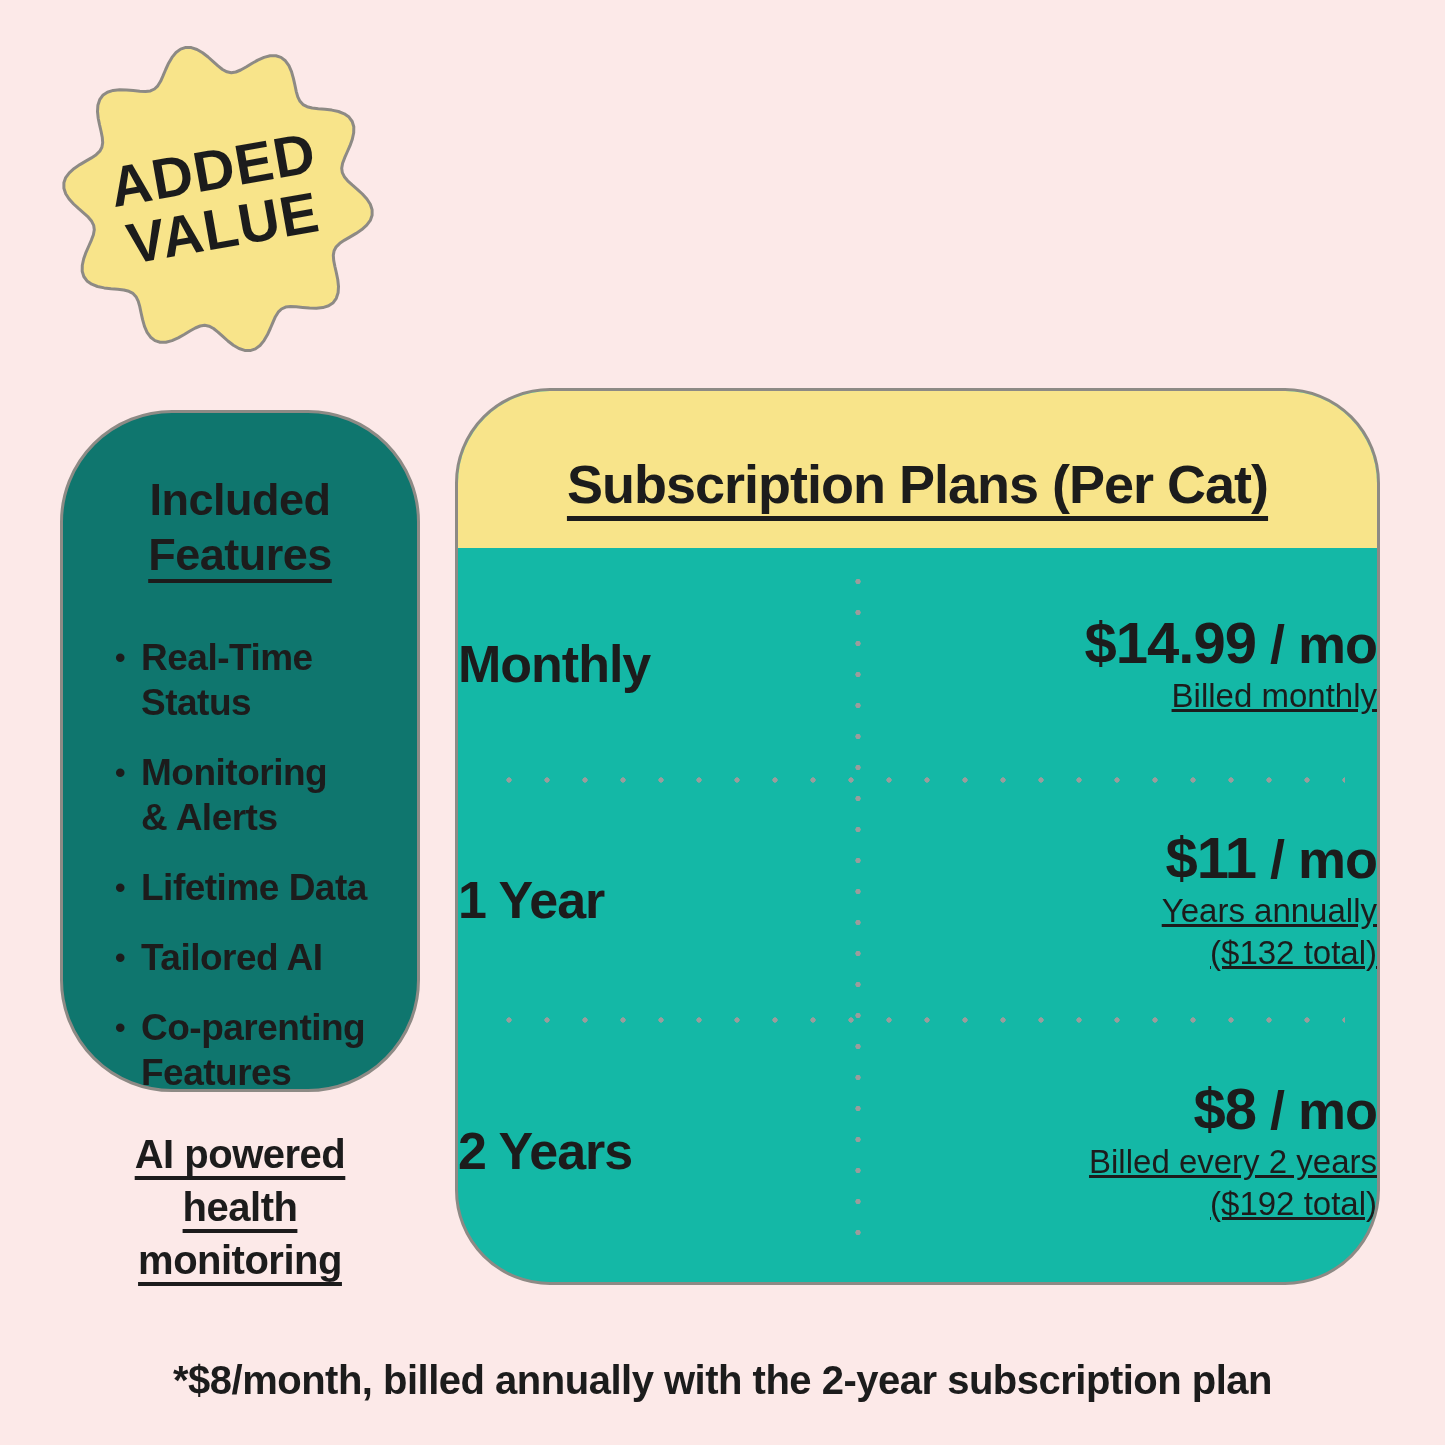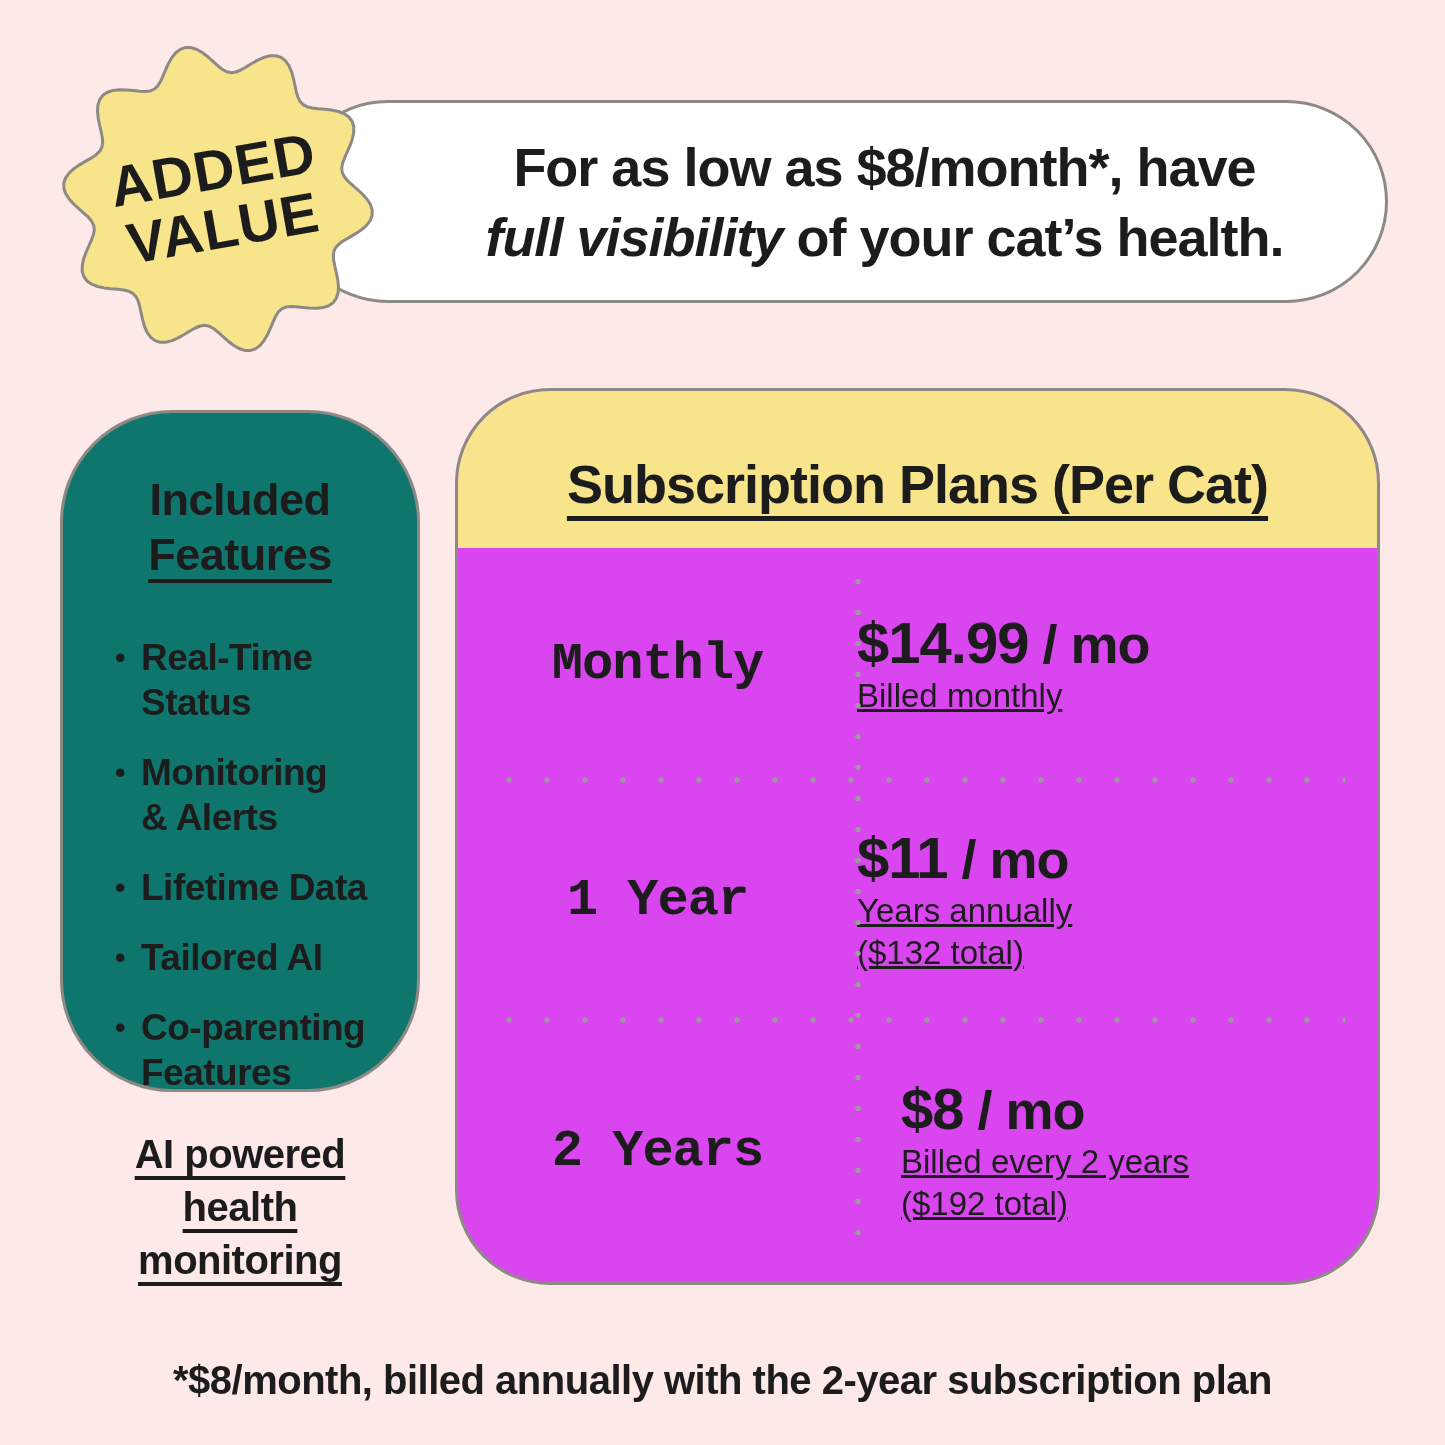--- a/index.html
+++ b/index.html
@@ -35,31 +35,31 @@
     letter-spacing:-0.5px;line-height:45px;white-space:pre-line;}
   .bullet{font-size:30px;line-height:45px;flex:0 0 auto;}
 
   
   .ai-caption{position:absolute;left:60px;top:1128px;width:360px;text-align:center;
     font-size:40px;font-weight:800;letter-spacing:-0.5px;line-height:53px;}
   .ai-caption span{display:block;}
   .ai-caption .u{text-decoration:underline;text-decoration-thickness:4px;text-underline-offset:8px;}
 
   
-  .plans-card{position:absolute;left:455px;top:388px;width:925px;height:897px;background:#d946ef;
+  .plans-card{position:absolute;left:455px;top:388px;width:925px;height:897px;background:#14b8a6;
     border:3px solid var(--border);border-radius:95px;overflow:hidden;}
   .plans-header{height:157px;background:var(--yellow);display:flex;align-items:center;justify-content:center;
     padding-top:28px;}
   .plans-title{font-size:54px;font-weight:800;letter-spacing:-1px;
     text-decoration:underline;text-decoration-thickness:5px;text-underline-offset:13px;white-space:nowrap;}
   .plan-row{display:flex;}
   .row-1{height:232px;} .row-2{height:240px;} .row-3{height:262px;gap:44px;}
-  .plan-name-cell{flex:0 0 399px;display:flex;align-items:center;justify-content:center;font-family:Liberation Mono, monospace;}
+  .plan-name-cell{flex:0 0 399px;display:flex;align-items:center;justify-content:flex-start;}
   .plan-name{font-size:52px;font-weight:800;letter-spacing:-1px;}
-  .plan-price-cell{flex:1;display:flex;flex-direction:column;align-items:flex-start;justify-content:center;}
+  .plan-price-cell{flex:1;display:flex;flex-direction:column;align-items:flex-end;justify-content:center;}
   .price-line{font-size:58px;font-weight:800;letter-spacing:-1px;line-height:1.1;white-space:nowrap;}
   .price-unit{font-weight:700;font-size:54px;}
   .plan-note{font-size:33px;font-weight:500;line-height:42px;text-align:center;text-decoration:underline;}
 
   
   .vdots{position:absolute;left:397px;top:175px;height:692px;width:6px;
     background-image:radial-gradient(circle,var(--dots) 2.4px,transparent 2.9px);
     background-size:6px 31px;background-repeat:repeat-y;background-position:center top;}
   .hdots{position:absolute;left:32px;right:32px;height:6px;
     background-image:radial-gradient(circle,var(--dots) 2.4px,transparent 2.9px);
@@ -68,24 +68,20 @@
 
   
   .footnote{position:absolute;left:0;top:1358px;width:1445px;text-align:center;
     font-size:40px;font-weight:700;letter-spacing:-0.5px;}
 </style>
 </head>
 <body>
 
 <div class="stage">
 
-  <div class="pill">
-    <div class="line">For as low as $8/month*, have</div>
-    <div class="line"><span class="italic">full visibility</span><span> of your cat’s health.</span></div>
-  </div>
 
   <div class="badge">
     <svg width="326" height="326" viewBox="0 0 326 326">
       <path id="badge-path" fill="#f8e48a" stroke="#8d8a85" stroke-width="3" stroke-linejoin="round" d="M311.9 163.0L315.3 168.3L317.1 173.8L317.1 179.2L315.3 184.4L311.7 189.2L306.8 193.6L301.1 197.4L295.2 200.9L289.6 204.1L284.8 207.3L281.2 210.8L279.1 214.7L278.3 219.2L278.7 224.5L279.9 230.5L281.4 237.0L282.8 243.8L283.5 250.5L283.1 256.8L281.3 262.3L278.2 266.7L273.6 269.8L267.9 271.6L261.4 272.3L254.5 272.1L247.7 271.4L241.2 270.7L235.5 270.5L230.6 271.1L226.5 273.0L223.2 276.2L220.4 280.7L217.9 286.3L215.3 292.5L212.4 298.8L209.0 304.6L205.0 309.5L200.4 312.9L195.2 314.6L189.7 314.4L184.0 312.5L178.4 309.2L172.9 305.0L167.8 300.4L163.0 296.1L158.5 292.5L154.1 290.2L149.7 289.3L145.2 290.0L140.3 292.0L134.9 295.0L129.2 298.5L123.2 301.9L117.0 304.6L110.9 306.2L105.1 306.2L100.0 304.6L95.6 301.2L92.1 296.3L89.5 290.4L87.6 283.7L86.1 277.0L84.8 270.7L83.2 265.1L81.0 260.7L78.0 257.4L73.9 255.3L68.8 254.0L62.7 253.3L56.0 252.8L49.2 251.9L42.5 250.5L36.7 248.2L32.0 244.9L28.8 240.5L27.2 235.2L27.3 229.2L28.7 222.8L31.0 216.3L33.8 210.0L36.4 204.1L38.4 198.7L39.3 193.8L38.7 189.4L36.7 185.3L33.3 181.2L28.8 177.1L23.7 172.7L18.6 168.0L14.1 163.0L10.7 157.7L8.9 152.2L8.9 146.8L10.7 141.6L14.3 136.8L19.2 132.4L24.9 128.6L30.8 125.1L36.4 121.9L41.2 118.7L44.8 115.2L46.9 111.3L47.7 106.8L47.3 101.5L46.1 95.5L44.6 89.0L43.2 82.2L42.5 75.5L42.9 69.2L44.7 63.7L47.8 59.3L52.4 56.2L58.1 54.4L64.6 53.7L71.5 53.9L78.3 54.6L84.8 55.3L90.5 55.5L95.4 54.9L99.5 53.0L102.8 49.8L105.6 45.3L108.1 39.7L110.7 33.5L113.6 27.2L117.0 21.4L121.0 16.5L125.6 13.1L130.8 11.4L136.3 11.6L142.0 13.5L147.6 16.8L153.1 21.0L158.2 25.6L163.0 29.9L167.5 33.5L171.9 35.8L176.3 36.7L180.8 36.0L185.7 34.0L191.1 31.0L196.8 27.5L202.8 24.1L209.0 21.4L215.1 19.8L220.9 19.8L226.0 21.4L230.4 24.8L233.9 29.7L236.5 35.6L238.4 42.3L239.9 49.0L241.2 55.3L242.8 60.9L245.0 65.3L248.0 68.6L252.1 70.7L257.2 72.0L263.3 72.7L270.0 73.2L276.8 74.1L283.5 75.5L289.3 77.8L294.0 81.1L297.2 85.5L298.8 90.8L298.7 96.8L297.3 103.2L295.0 109.7L292.2 116.0L289.6 121.9L287.6 127.3L286.7 132.2L287.3 136.6L289.3 140.7L292.7 144.8L297.2 148.9L302.3 153.3L307.4 158.0L311.9 163.0Z"></path>
     </svg>
     <div class="badge-text">
       <span>ADDED</span>
       <span>VALUE</span>
     </div>
   </div>

